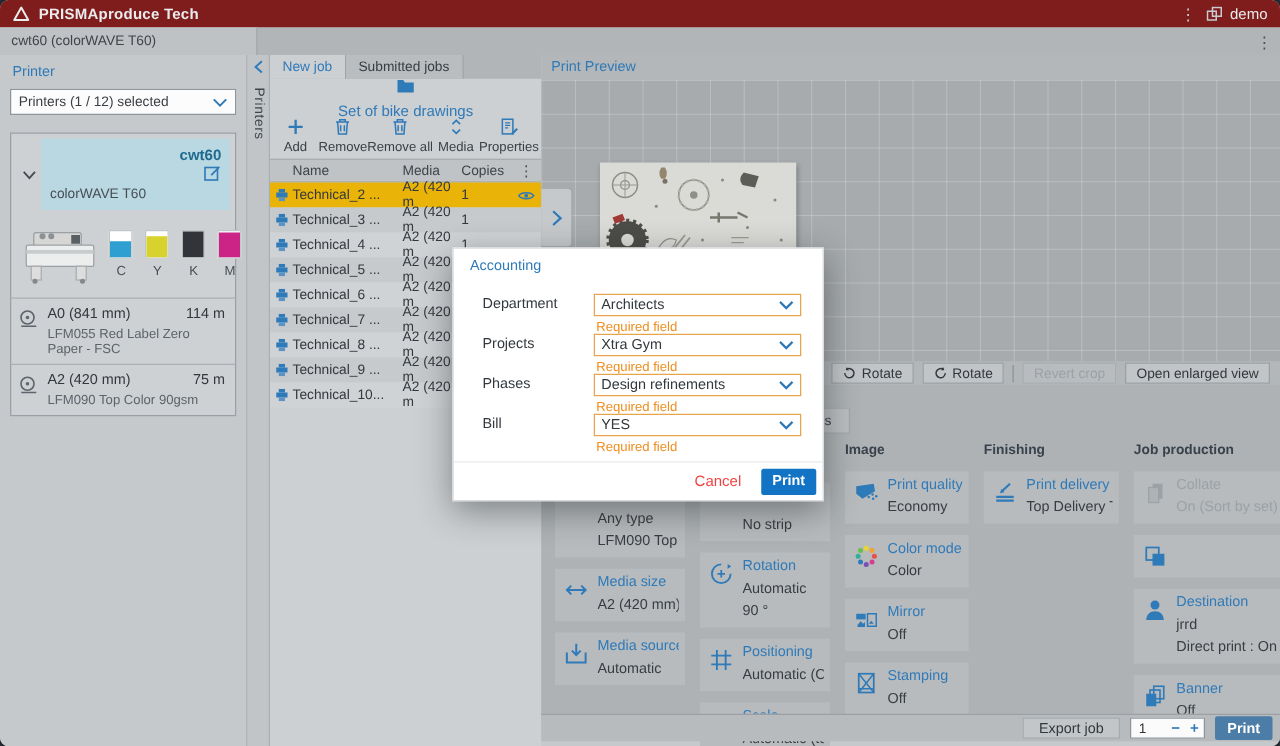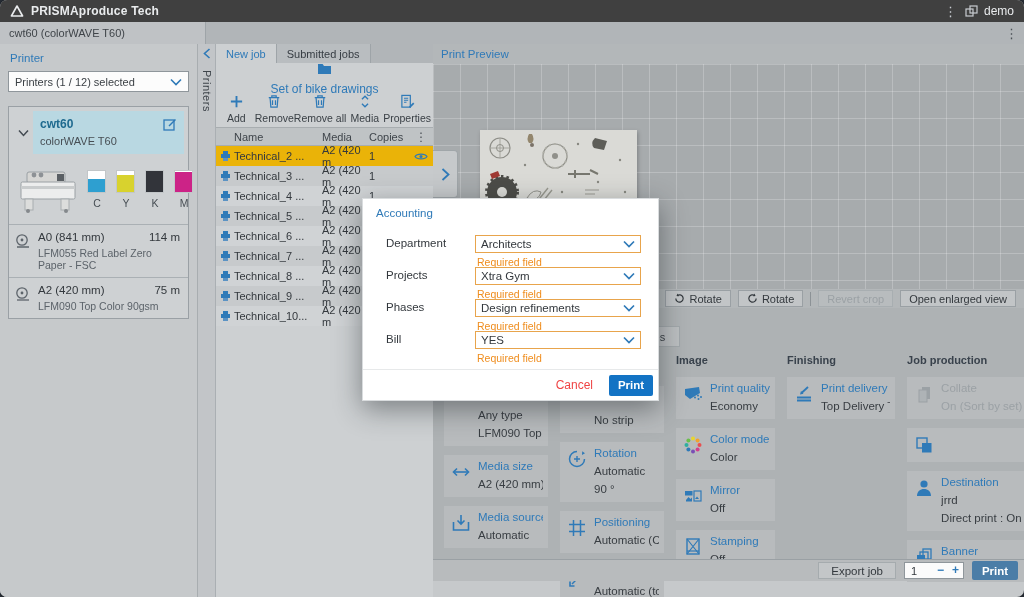--- a/index.html
+++ b/index.html
@@ -3,21 +3,21 @@
 <meta charset="utf-8">
 <style>
   * { margin:0; padding:0; box-sizing:border-box; }
   html,body { background:#262c34; }
   body { font-family:"Liberation Sans", sans-serif; }
   #app { position:relative; width:1024px; height:597px; margin:0 auto; background:#c6c9cb;
          border-radius:7px; overflow:hidden; box-shadow:0 0 0 1px #1f242b; }
   svg { display:block; }
 
   
-  .topbar { position:absolute; left:0; top:0; width:1024px; height:22px; background:#404040;
+  .topbar { position:absolute; left:0; top:0; width:1024px; height:22px; background:#7f1d1d;
             display:flex; align-items:center; padding:0 10px; color:#e9ebed; }
   .topbar .title { font-size:12px; font-weight:bold; margin-left:7px; letter-spacing:.2px; }
   .topbar .spacer { flex:1; }
   .kebab { color:#c8ccd1; font-size:13px; line-height:1; padding:0 6px; cursor:pointer; }
   .topbar .user { font-size:12px; margin-left:4px; }
 
   
   .tabbar { position:absolute; left:0; top:22px; width:1024px; height:22px; background:#b1b5b8;
             display:flex; align-items:stretch; }
   .app-tab { width:206px; background:#bfc2c5; border-right:1px solid #9ea4a8; display:flex;
@@ -29,21 +29,21 @@
   .left-panel { position:absolute; left:0; top:44px; width:198px; height:553px; background:#c6c9cb;
                 border-right:1px solid #a8adb0; padding:7px 8px; }
   .panel-title { font-size:11.5px; color:#2f7ab8; margin:1px 0 7px 2px; }
   .select { height:21px; background:#fcfcfc; border:1px solid #8f969b; display:flex; align-items:center;
             padding:0 6px; font-size:11px; color:#3a3f44; cursor:pointer; }
   .select .sel-text { flex:1; overflow:hidden; white-space:nowrap; }
   .printer-card { margin-top:14px; border:1px solid #9aa0a5; background:#ced1d3; }
   .card-head { display:flex; padding:4px; }
   .card-head .chev { width:20px; display:flex; align-items:center; justify-content:center; cursor:pointer; }
   .head-box { flex:1; background:#b9d8e2; padding:6px 7px 7px; }
-  .head-row1 { display:flex; align-items:flex-end; }
+  .head-row1 { display:flex; align-items:flex-end;flex-direction:column; }
   .pr-name { font-size:12px; font-weight:bold; color:#1f6a8f; flex:1; }
   .pr-model { font-size:11px; color:#474e54; margin-top:4px; }
   .card-body { display:flex; align-items:flex-start; padding:8px 6px 10px 8px; }
   .inks { display:flex; gap:9px; margin-left:8px; margin-top:4px; }
   .ink { width:20px; text-align:center; }
   .ink-box { width:19px; height:23px; background:#fff; border:1px solid #c2c6c8; position:relative; overflow:hidden; }
   .ink-fill { position:absolute; left:0; right:0; bottom:0; }
   .ink-label { font-size:10.5px; color:#474e54; margin-top:4px; }
   .media-row { border-top:1px solid #aab0b4; padding:6px 8px 6px 6px; display:flex; }
   .media-row .roll { margin:2px 7px 0 0; }
@@ -113,21 +113,21 @@
   .gspacer { height:23px; }
   .tile { background:#b8bbbd; padding:5px 5px 6px 6px; display:flex; gap:6px; align-items:flex-start; cursor:pointer; }
   .ticon { width:22px; flex:0 0 22px; padding-top:1px; }
   .ttxt { flex:1; min-width:0; }
   .ttitle { font-size:11.5px; color:#2f7ab8; line-height:13px; min-height:13px; white-space:nowrap; overflow:hidden; }
   .tline { font-size:11.5px; color:#383d42; line-height:13px; margin-top:5px; white-space:nowrap; overflow:hidden; }
   .tile.disabled .ttitle, .tile.disabled .tline { color:#9ba1a5; }
   .tile.noicon .ttxt { margin-left:28px; }
 
   
-  .bottom-bar { position:absolute; left:433px; bottom:16px; width:591px; height:22px; background:#b8bbbd;
+  .bottom-bar { position:absolute; left:433px; bottom:4px; width:591px; height:22px; background:#b8bbbd;
                 border-top:1px solid #9aa0a4; display:flex; align-items:center; justify-content:flex-end;
                 gap:8px; padding-right:6px; }
   .export-btn { height:17px; display:flex; align-items:center; padding:0 12px; background:#c3c6c8;
                 border:1px solid #a5abae; font-size:11.5px; color:#33383d; cursor:pointer; }
   .stepper { width:60px; height:17px; background:#fbfbfb; border:1px solid #8f969b; display:flex; align-items:center; }
   .stepper .val { flex:1; font-size:11px; color:#33383d; padding-left:6px; }
   .step-btn { width:15px; text-align:center; color:#2f7ab8; font-size:12px; font-weight:bold; cursor:pointer; line-height:15px; }
   .print-main { width:46px; height:19px; background:#4b7da7; border-radius:2px; color:#fff; font-size:11.5px;
                 font-weight:bold; display:flex; align-items:center; justify-content:center; cursor:pointer; }
 

